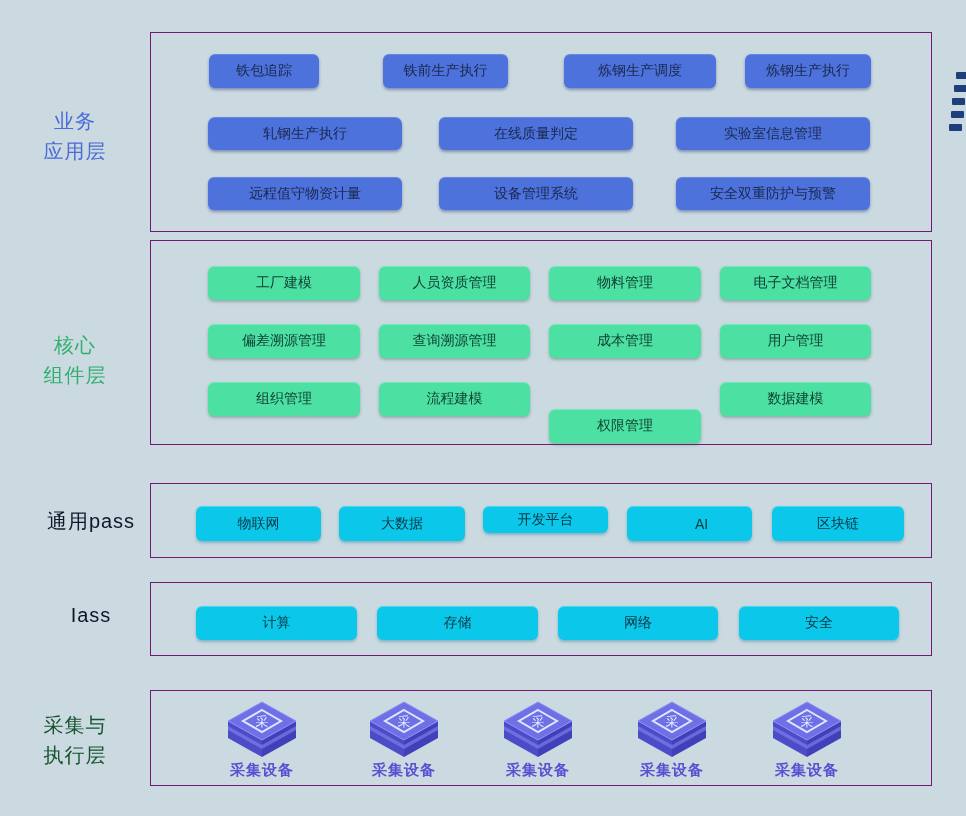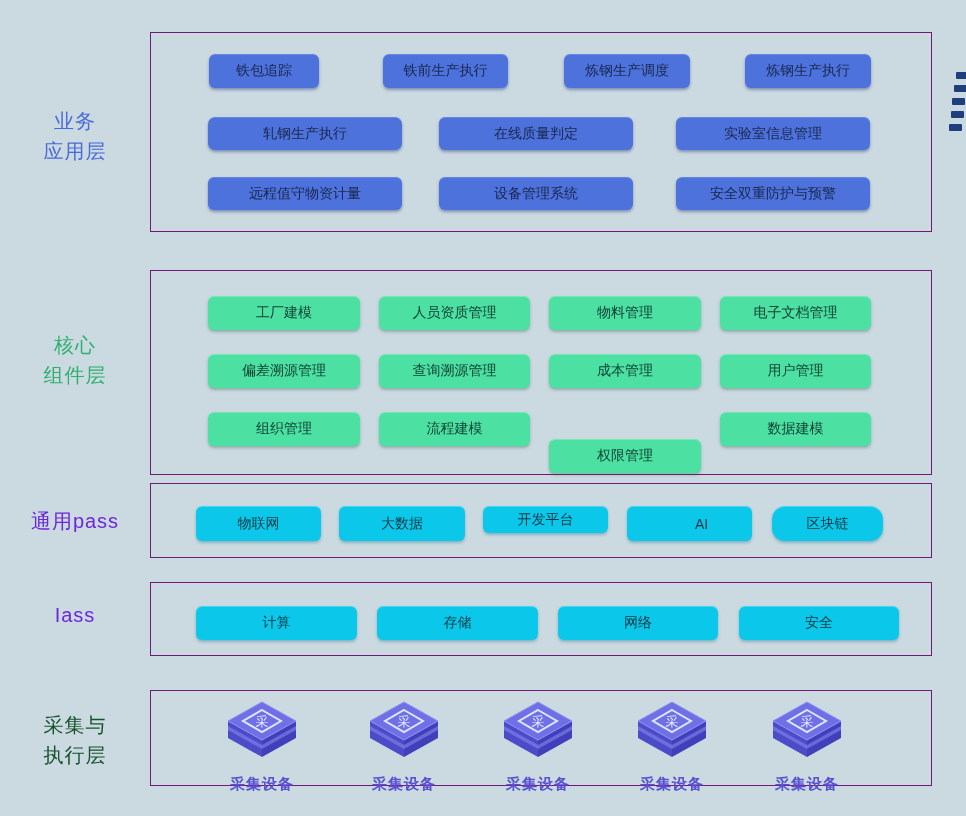--- a/index.html
+++ b/index.html
@@ -1,45 +1,45 @@
 <!DOCTYPE html>
 <html><head>
 <meta charset="utf-8">
 <style>
   html,body{margin:0;padding:0;}
   body{font-family:"Liberation Sans","DejaVu Sans",sans-serif;}
   #screen{position:relative;width:966px;height:816px;background:#cbd9e0;overflow:hidden;}
 
   .layer-box{position:absolute;left:150px;width:782px;border:1px solid #701a75;box-sizing:border-box;}
   #layer-business{top:32px;height:200px;}
-  #layer-core{top:270px;height:205px;}
+  #layer-core{top:240px;height:205px;}
   #layer-paas{top:483px;height:75px;}
   #layer-iaas{top:582px;height:74px;}
   #layer-device{top:690px;height:96px;}
 
   .layer-label{position:absolute;left:0;width:150px;text-align:center;font-size:20px;line-height:30px;letter-spacing:1px;}
   .lbl-blue{color:#4a6bd8;}
   .lbl-green{color:#2fb06e;}
-  .lbl-cyan{color:#6d28d9;}
+  .lbl-cyan{color:#0f172a;padding-left:16px;}
   .lbl-purple{color:#14532d;}
   #label-business{top:106px;}
   #label-core{top:330px;}
   #label-paas{top:506px;}
   #label-iaas{top:600px;}
   #label-device{top:710px;}
 
   .chip{position:absolute;display:flex;align-items:center;justify-content:center;
         font-size:14px;border-radius:6px;box-sizing:border-box;cursor:pointer;}
   .chip.blue{background:#4e72db;color:#19284f;box-shadow:0 2px 3px rgba(40,60,130,.45), inset 0 1px 0 rgba(255,255,255,.15);}
   .chip.green{background:#4ce0a2;color:#114236;box-shadow:0 2px 3px rgba(20,100,70,.35), inset 0 1px 0 rgba(255,255,255,.25);}
   .chip.cyan{background:#0bc8eb;color:#073844;box-shadow:0 2px 3px rgba(0,110,140,.35), inset 0 1px 0 rgba(255,255,255,.25);}
 
   .device-item{position:absolute;top:8px;width:120px;text-align:center;}
   .device-item svg{display:block;margin:0 auto;}
-  .device-label{margin-top:16px;font-size:15px;font-weight:bold;color:#5950d2;letter-spacing:1px;}
+  .device-label{margin-top:2px;font-size:15px;font-weight:bold;color:#5950d2;letter-spacing:1px;}
 
   .edge-marker{position:absolute;height:7px;width:13px;background:#1e3f7c;border-radius:1px;}
 </style>
 </head>
 <body>
 
 <div id="screen">
 
   <div class="layer-label lbl-blue" id="label-business">
     <div>业务</div>
@@ -56,21 +56,21 @@
     <div>Iass</div>
   </div>
   <div class="layer-label lbl-purple" id="label-device">
     <div>采集与</div>
     <div>执行层</div>
   </div>
 
   <div class="layer-box" id="layer-business">
     <div class="chip blue" style="left:58px;top:21px;width:110px;height:34px;">铁包追踪</div>
     <div class="chip blue" style="left:232px;top:21px;width:125px;height:34px;">铁前生产执行</div>
-    <div class="chip blue" style="left:413px;top:21px;width:126px;height:34px;">炼钢生产调度</div>
+    <div class="chip blue" style="left:413px;top:21px;width:152px;height:34px;">炼钢生产调度</div>
     <div class="chip blue" style="left:594px;top:21px;width:126px;height:34px;">炼钢生产执行</div>
 
     <div class="chip blue" style="left:57px;top:84px;width:194px;height:33px;border-radius:7px;">轧钢生产执行</div>
     <div class="chip blue" style="left:288px;top:84px;width:194px;height:33px;">在线质量判定</div>
     <div class="chip blue" style="left:525px;top:84px;width:194px;height:33px;">实验室信息管理</div>
 
     <div class="chip blue" style="left:57px;top:144px;width:194px;height:33px;">远程值守物资计量</div>
     <div class="chip blue" style="left:288px;top:144px;width:194px;height:33px;">设备管理系统</div>
     <div class="chip blue" style="left:525px;top:144px;width:194px;height:33px;">安全双重防护与预警</div>
   </div>
@@ -90,21 +90,21 @@
     <div class="chip green" style="left:228px;top:141px;width:151px;height:34px;">流程建模</div>
     <div class="chip green" style="left:398px;top:141px;width:152px;height:34px;margin-top:27px;">权限管理</div>
     <div class="chip green" style="left:569px;top:141px;width:151px;height:34px;">数据建模</div>
   </div>
 
   <div class="layer-box" id="layer-paas">
     <div class="chip cyan" style="left:45px;top:22px;width:125px;height:35px;">物联网</div>
     <div class="chip cyan" style="left:188px;top:22px;width:126px;height:35px;">大数据</div>
     <div class="chip cyan" style="left:332px;top:22px;width:125px;height:27px;font-family:Liberation Mono, monospace;">开发平台</div>
     <div class="chip cyan" style="left:476px;top:22px;width:125px;height:35px;padding-left:24px;">AI</div>
-    <div class="chip cyan" style="left:621px;top:22px;width:111px;height:35px;border-radius:13px;">区块链</div>
+    <div class="chip cyan" style="left:621px;top:22px;width:132px;height:35px;">区块链</div>
   </div>
 
   <div class="layer-box" id="layer-iaas">
     <div class="chip cyan" style="left:45px;top:23px;width:161px;height:34px;">计算</div>
     <div class="chip cyan" style="left:226px;top:23px;width:161px;height:34px;">存储</div>
     <div class="chip cyan" style="left:407px;top:23px;width:160px;height:34px;">网络</div>
     <div class="chip cyan" style="left:588px;top:23px;width:160px;height:34px;">安全</div>
   </div>
 
   <div class="layer-box" id="layer-device">

